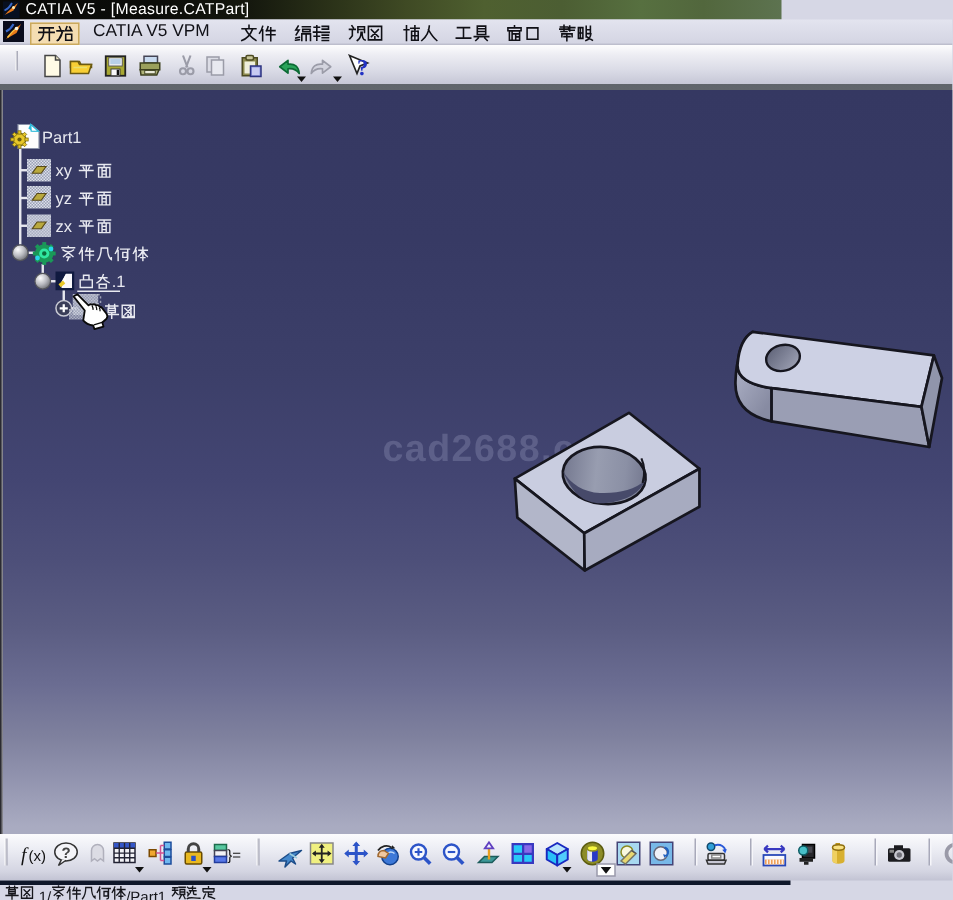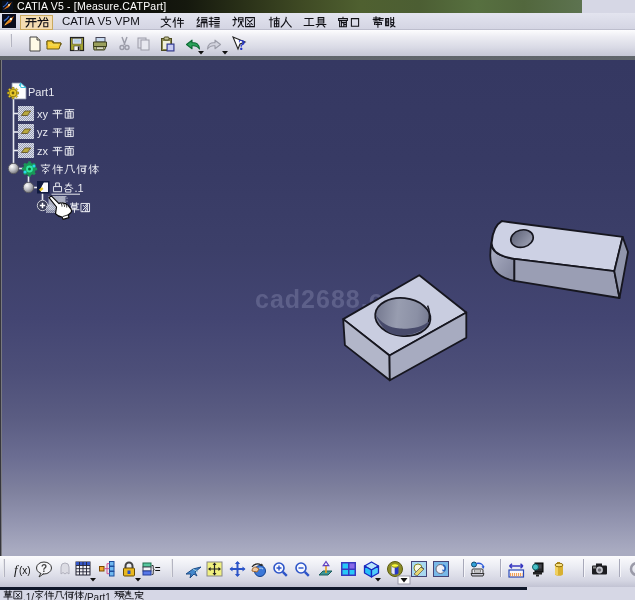--- a/index.html
+++ b/index.html
@@ -1,17 +1,17 @@
 <!DOCTYPE html>
 <html><head><meta charset="utf-8"><style>
 *{margin:0;padding:0;box-sizing:border-box}
 html,body{width:635px;height:600px;overflow:hidden;font-family:"Liberation Sans",sans-serif;position:relative;background:#d6d7e5}
 .abs{position:absolute}
 .cj{display:inline-block;vertical-align:middle}
-#title{left:0;top:0;width:582px;height:13px;
+#title{left:0;top:0;width:521px;height:13px;
  background:linear-gradient(90deg,#0a0a08 0%,#0b0c09 20%,#15180e 32%,#2a3118 42%,#3f4a24 52%,#4f6030 62%,#4c5e33 72%,#577040 82%,#52673d 90%,#5d7350 100%);padding-left:20px;}
 #title .ttxt{position:absolute;left:17px;top:0px;color:#fff;font-size:10.5px;line-height:13px;letter-spacing:.2px}
 #menu{left:0;top:13px;width:635px;height:17px;background:linear-gradient(180deg,#e3e4ef,#d4d5e3);border-bottom:1px solid #bdbecd}
 #tbar{left:0;top:30px;width:635px;height:26px;background:linear-gradient(180deg,#fdfdfe 0%,#ededf3 25%,#dadbe6 65%,#c6c7d6 100%)}
 #vp{left:0;top:56px;width:635px;height:500px;
  background:linear-gradient(180deg,#60656b 0%,#8b9197 32%,#5d6073 68%,#3a3d61 100%) ;
 }
 #vpin{left:0;top:4px;width:635px;height:496px;
  background:linear-gradient(180deg,#353862 0%,#373a64 20%,#3c3f69 38%,#434572 52%,#4d4f79 63%,#5a5c82 72%,#6b6d92 80%,#7f819e 87%,#9395b0 93%,#a9abc1 99%);
  border-left:2px solid transparent;

